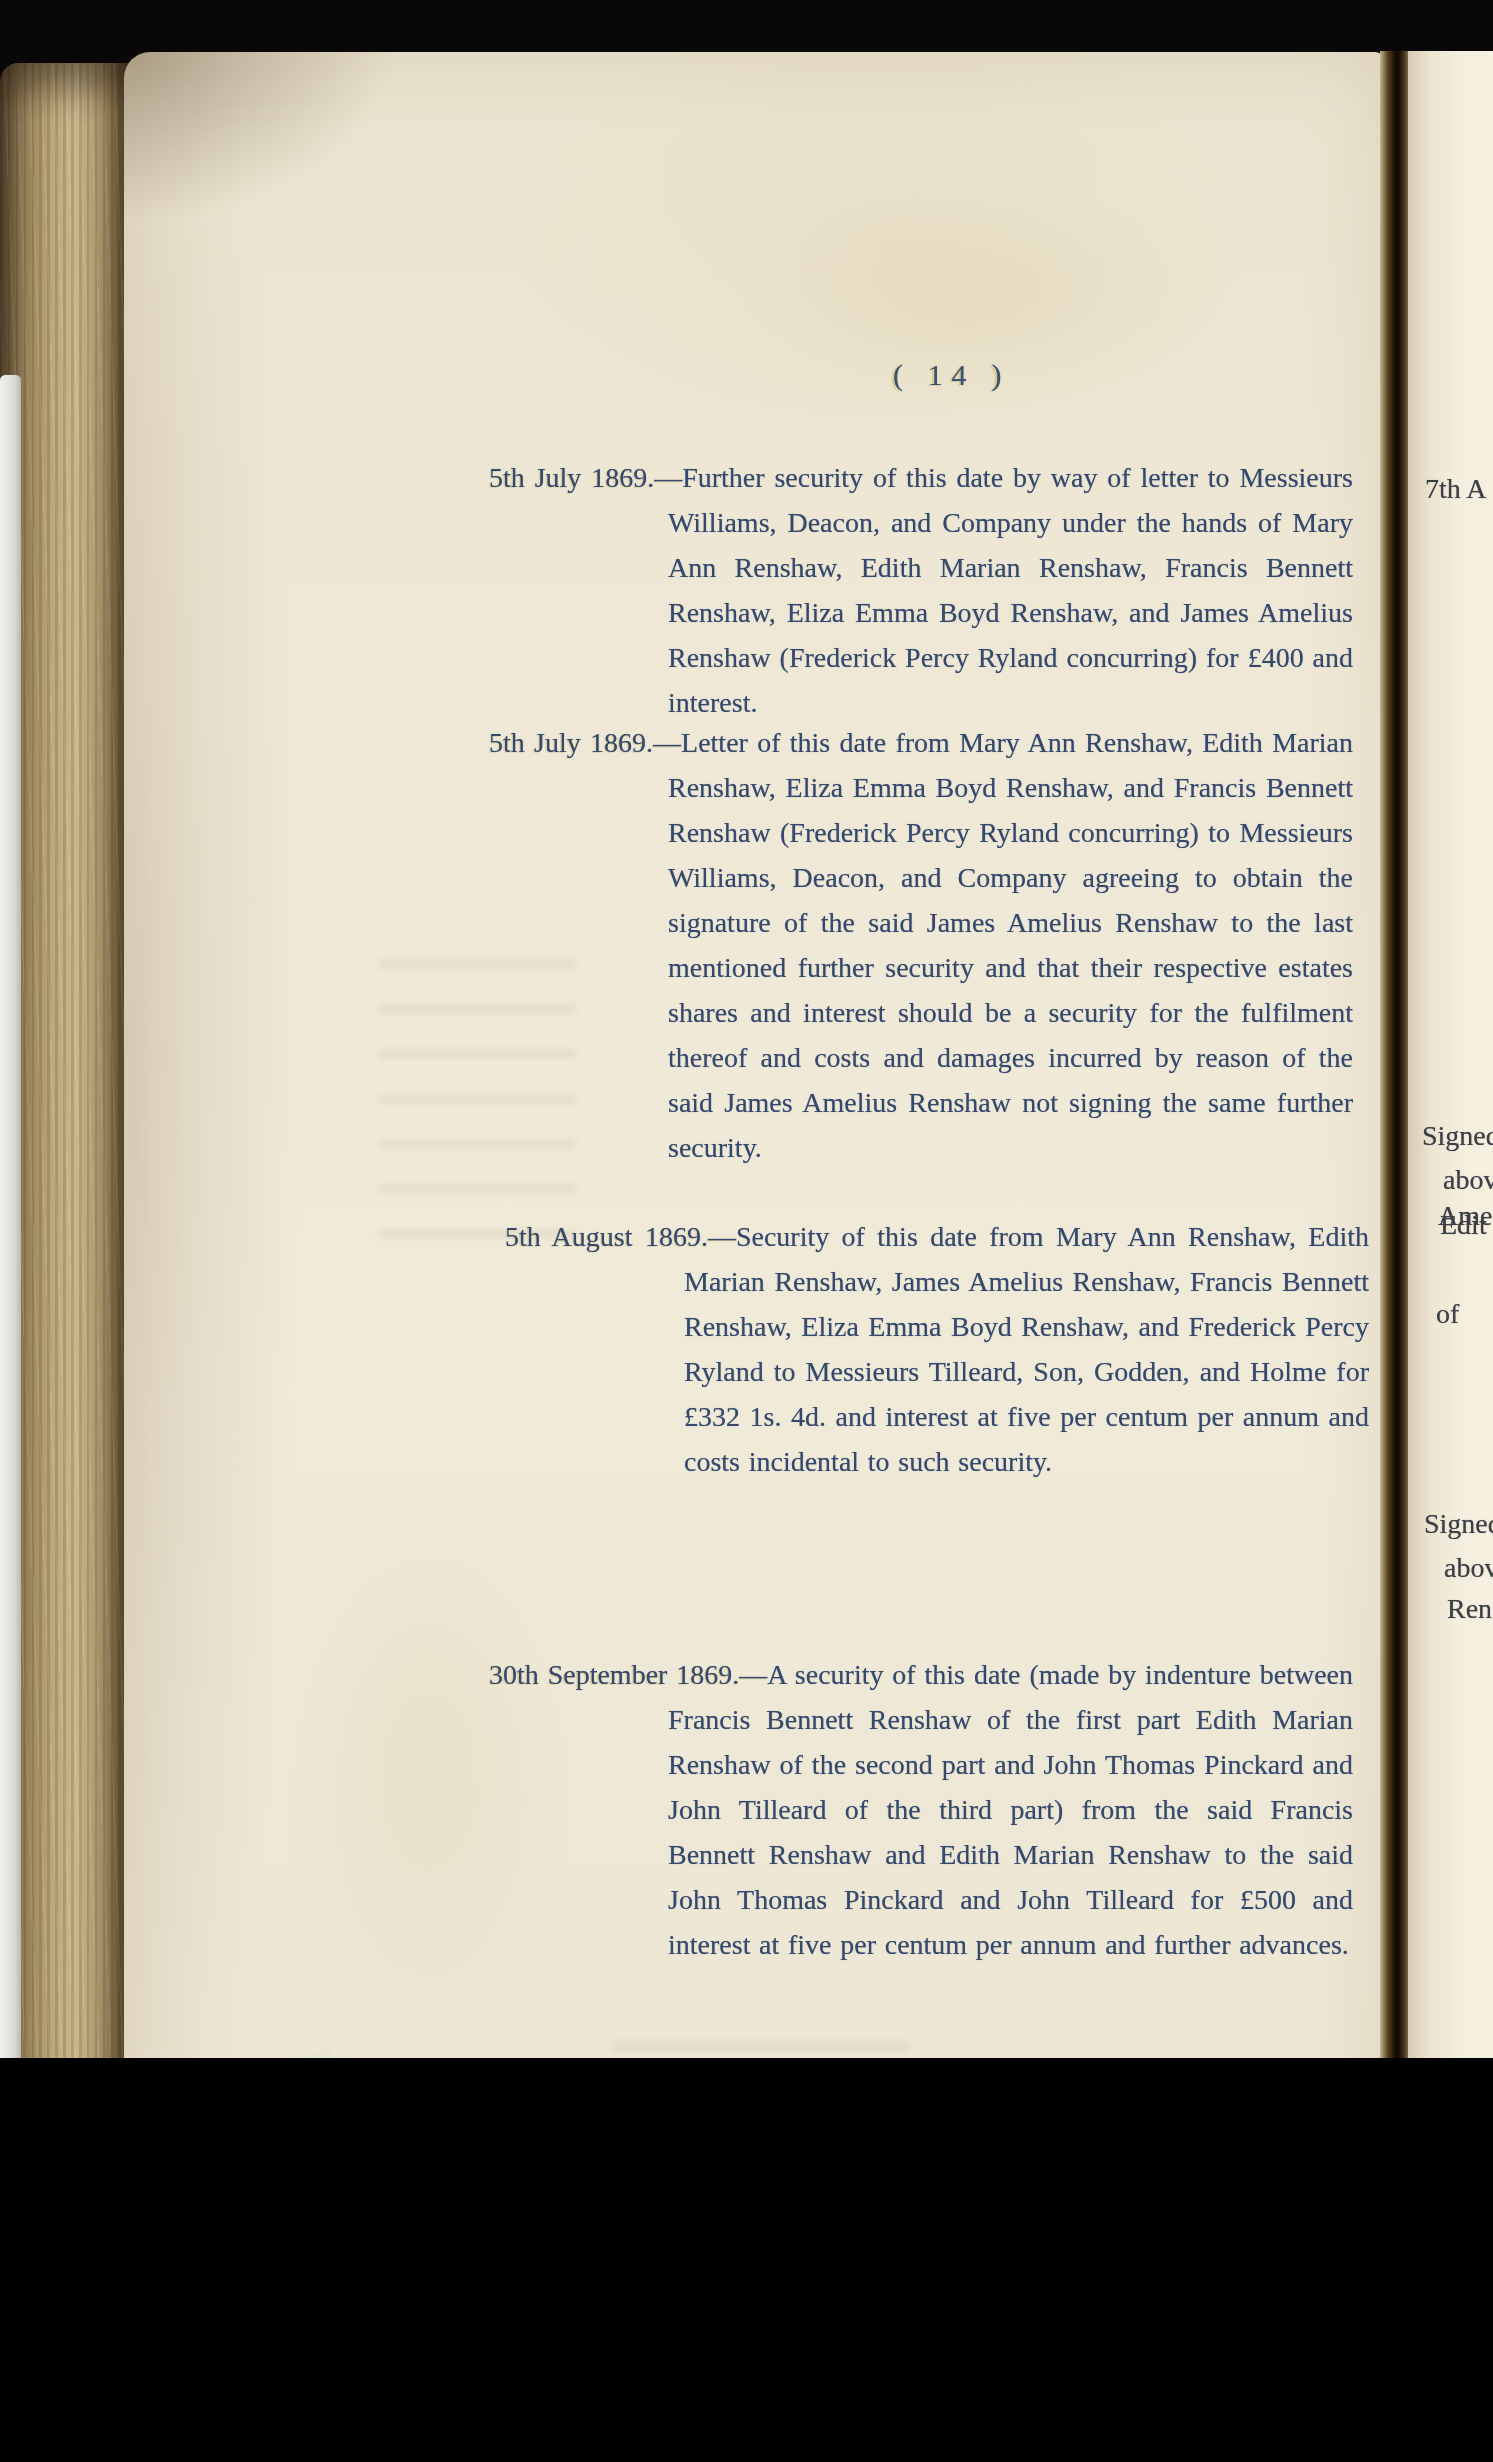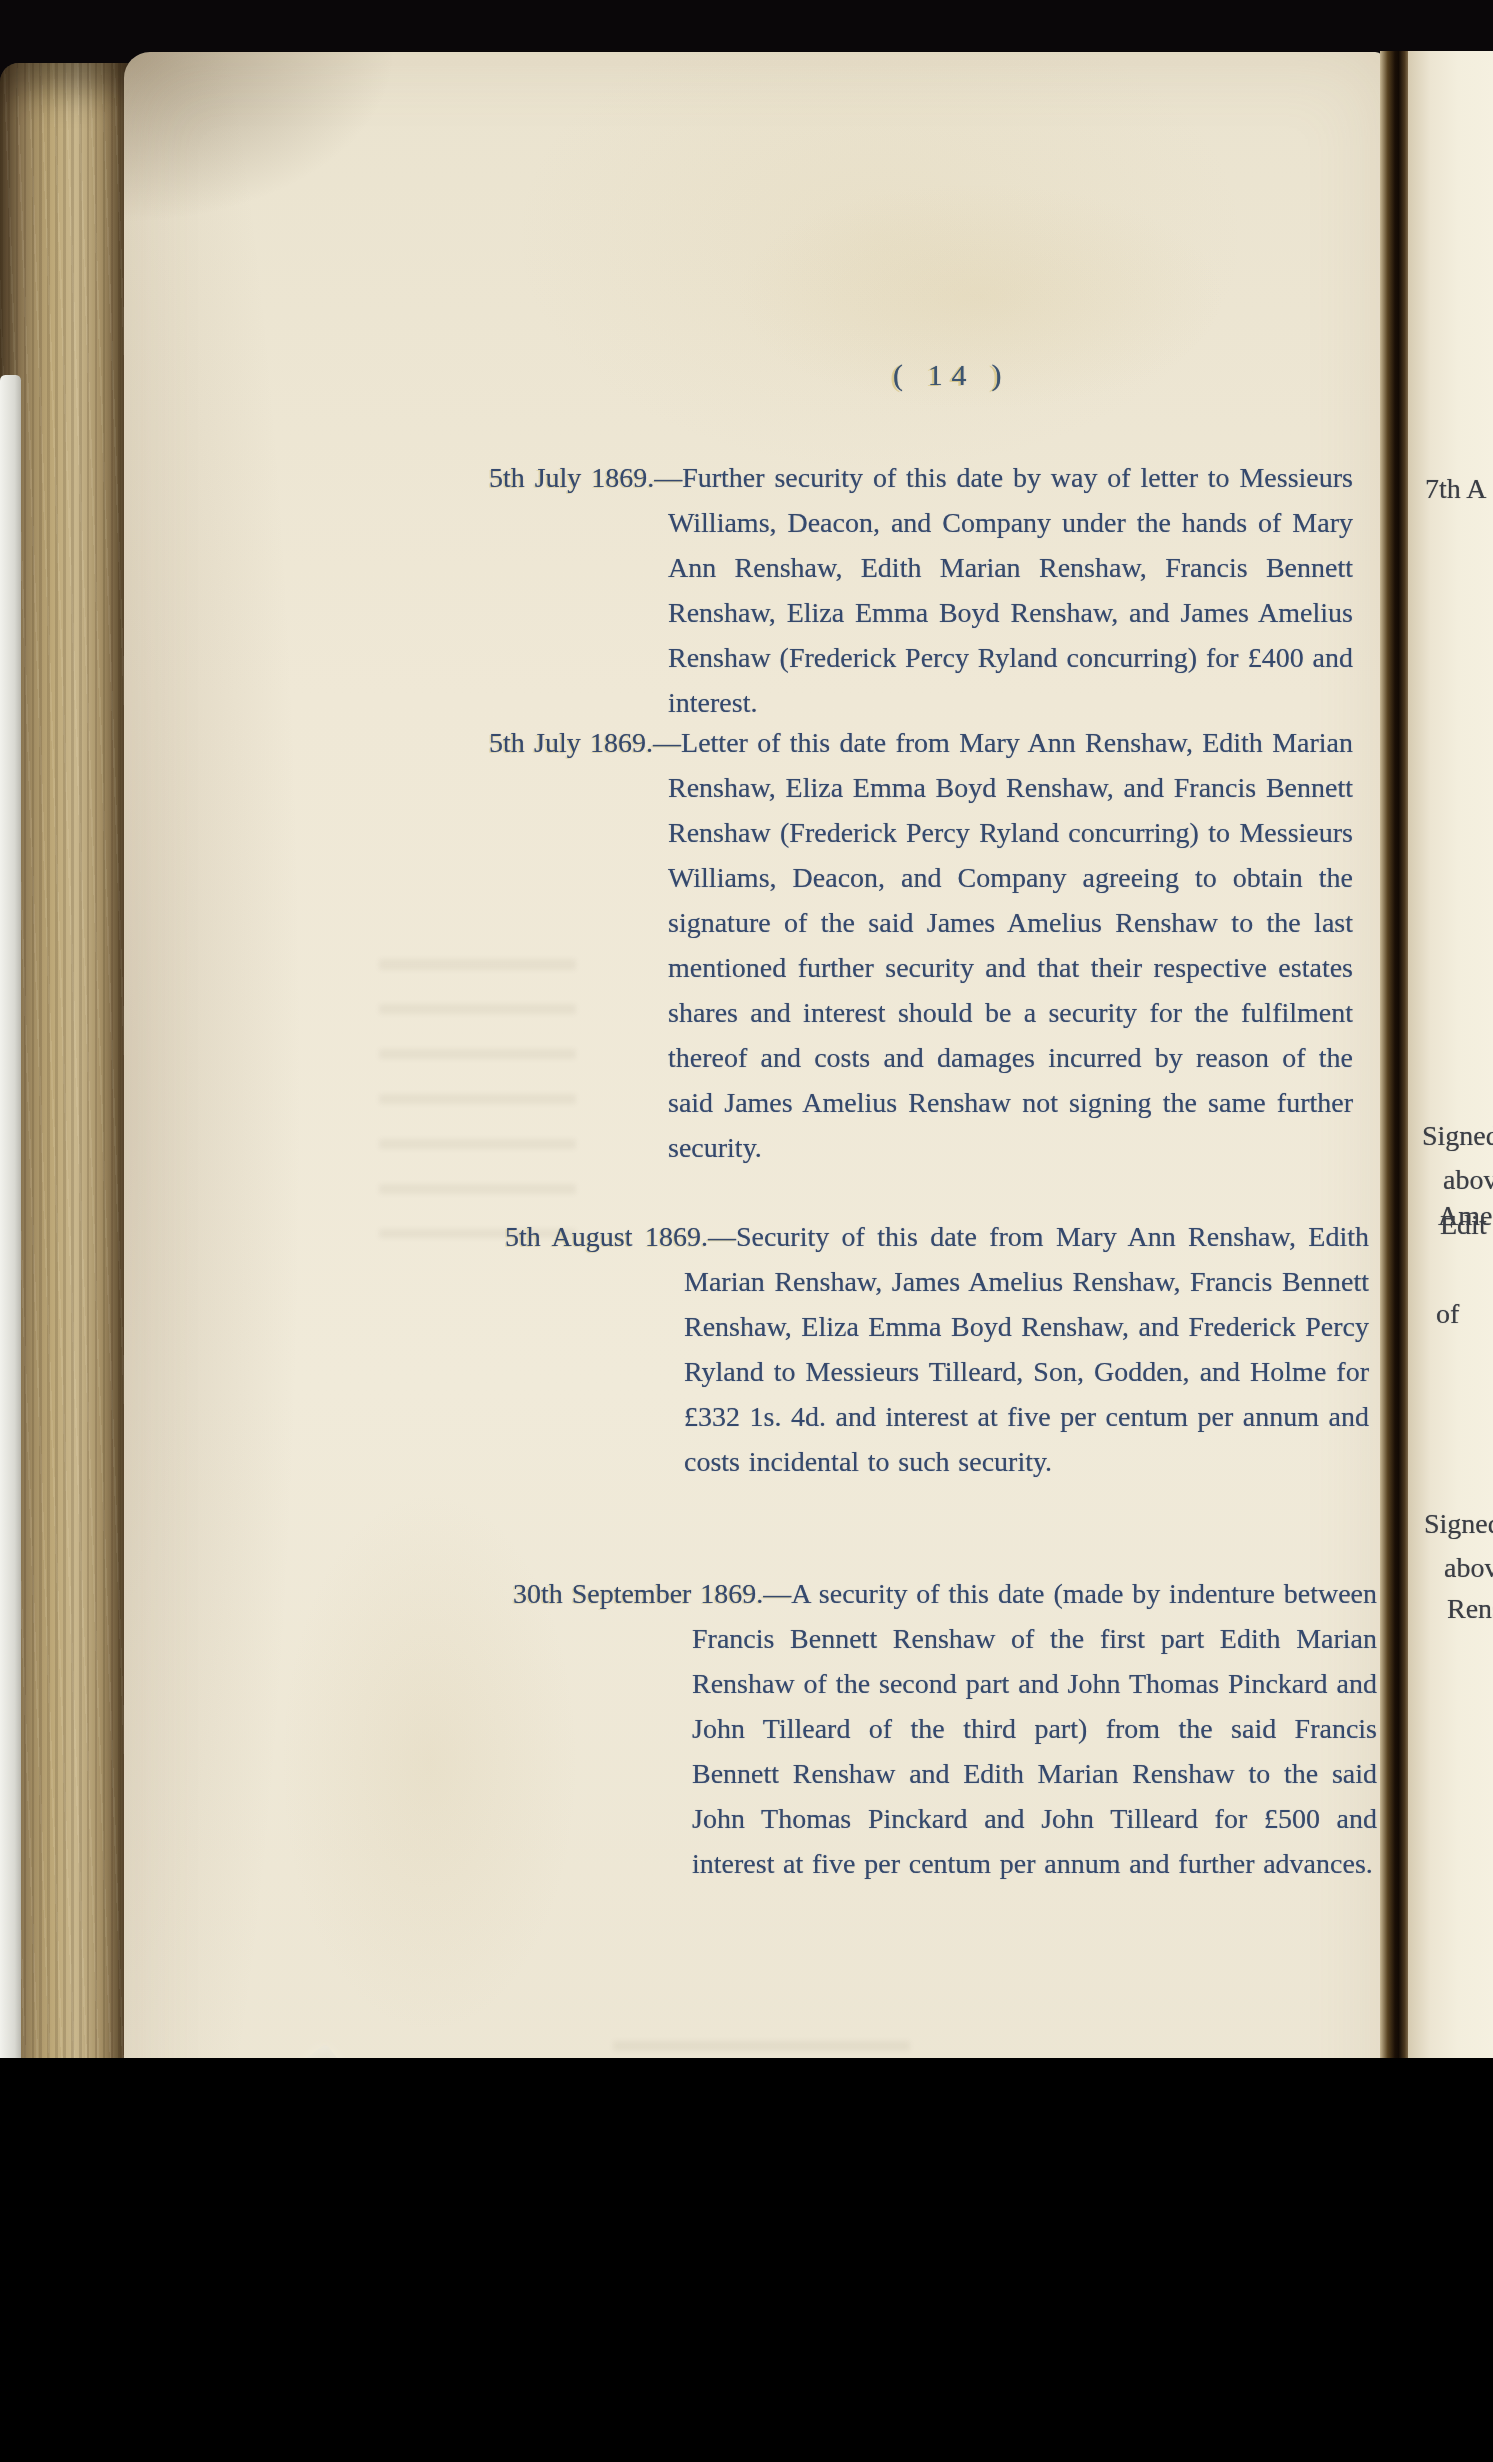--- a/index.html
+++ b/index.html
@@ -102,21 +102,21 @@
     color:#35496d;
     text-shadow:0 0 0.9px rgba(53,73,109,.55);
   }
   .entry .entry-date{
     text-shadow:-1.7px 0.9px 0 rgba(206,176,72,.26), 0 0 0.9px rgba(53,73,109,.55);
     white-space:nowrap;
   }
   .entry.e1{top:455px;}
   .entry.e2{top:720px;}
   .entry.e3{top:1214px;margin-left:16px;}
-  .entry.e4{top:1571px;margin-left:24px;}
+  .entry.e4{top:1652px;}
   .frag{
     position:absolute;font-size:28px;line-height:45px;color:#3b3e45;
     text-shadow:0 0 0.9px rgba(59,62,69,.6);white-space:nowrap;
   }
 </style>
 </head>
 <body>
 
 <div id="stage">
 

